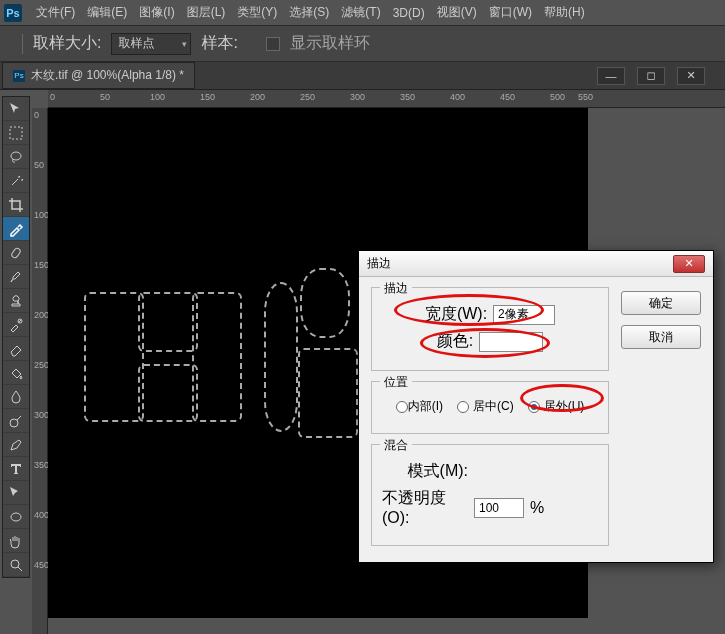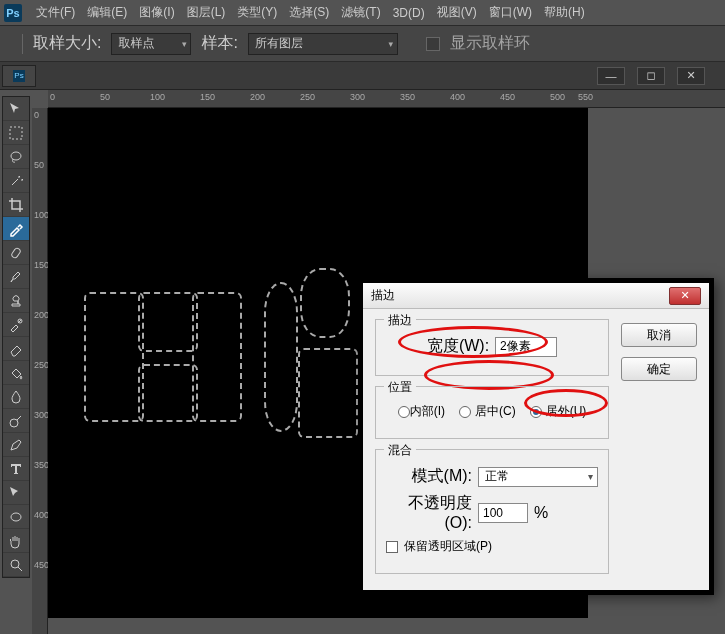--- a/index.html
+++ b/index.html
@@ -22,21 +22,21 @@
 .ruler-h span { position: absolute; top: 2px; }
 .ruler-v { position: absolute; left: 32px; top: 18px; width: 16px; bottom: 0; background: #454545; border-right: 1px solid #222; font-size: 9px; color: #aaa; }
 .ruler-v span { position: absolute; left: 2px; writing-mode: horizontal-tb; }
 .tool-col { position: absolute; left: 2px; top: 6px; width: 28px; background: #454545; border: 1px solid #222; display: flex; flex-direction: column; }
 .tool { width: 26px; height: 24px; display: flex; align-items: center; justify-content: center; color: #ccc; border-bottom: 1px solid #3a3a3a; }
 .tool.sel { background: #2a6a9a; }
 .tool svg { width: 16px; height: 16px; }
 .canvas { position: absolute; left: 48px; top: 18px; right: 0; bottom: 0; background: #535353; }
 .image-area { position: absolute; left: 0; top: 0; width: 540px; height: 510px; background: #000; }
 .glyph-select { position: absolute; border: 2px dashed #aaa; border-radius: 6px; }
-.dialog { position: absolute; left: 358px; top: 188px; width: 356px; background: #f0f0f0; border: 5px solid #000000; box-shadow: 3px 3px 12px rgba(0,0,0,.5); color: #000; }
+.dialog { position: absolute; left: 358px; top: 160px; width: 356px; background: #f0f0f0; border: 1px solid #000000; box-shadow: 3px 3px 12px rgba(0,0,0,.5); color: #000; }
 .dlg-title { background: linear-gradient(#fdfdfd,#e4e4e4); height: 26px; display: flex; align-items: center; padding: 0 8px; border-bottom: 1px solid #bbb; }
 .dlg-close { margin-left: auto; width: 32px; height: 18px; background: linear-gradient(#e07070,#c03030); border: 1px solid #803030; color: #fff; display: flex; align-items: center; justify-content: center; font-size: 11px; border-radius: 2px; }
 .dlg-body { padding: 10px 12px 16px 12px; display: flex; gap: 12px; }
 .dlg-left { flex: 1; display: flex; flex-direction: column; gap: 10px; }
 .dlg-right { width: 80px; display: flex; flex-direction: column; gap: 10px; padding-top: 4px; }
 .btn { background: linear-gradient(#fdfdfd,#e0e0e0); border: 1px solid #888; border-radius: 3px; height: 24px; display: flex; align-items: center; justify-content: center; font-size: 12px; }
 .fieldset { border: 1px solid #bbb; padding: 10px 10px 12px 10px; position: relative; }
 .legend { position: absolute; top: -8px; left: 8px; background: #f0f0f0; padding: 0 4px; font-size: 12px; }
 .row { display: flex; align-items: center; gap: 6px; margin: 6px 0; }
 .lbl { font-size: 16px; }
@@ -72,30 +72,28 @@
   <span><svg viewBox="0 0 16 16" stroke="#ccc" fill="none" stroke-width="1.5">
         <path d="M3 13l6-6 2 2-6 6H3v-2z"></path>
         <path d="M10 6l2-2 2 2-2 2"></path>
       </svg></span>
   <div class="divider"></div>
   <span class="lbl">取样大小:</span>
   <div class="dd" style="width:80px">
       <span>取样点</span>
     </div>
   <span class="lbl">样本:</span>
-  <div class="dd" style="width:150px">
-      <span>所有图层</span>
-    </div>
   <span class="check"></span>
   <span class="lbl" style="color:#a3a3a3">显示取样环</span>
 </div>
 
 <div class="doc-titlebar">
   <div class="doc-tab">
     <span class="mini">Ps</span>
+    <span>木纹.tif @ 100%(Alpha 1/8) *</span>
   </div>
   <div class="win-controls">
     <div class="win-btn">—</div>
     <div class="win-btn">◻</div>
     <div class="win-btn">✕</div>
   </div>
 </div>
 
 <div class="workspace">
   <div class="tool-col">
@@ -251,20 +249,24 @@
       <span>描边</span>
       <div class="dlg-close">✕</div>
     </div>
     <div class="dlg-body">
       <div class="dlg-left">
         <div class="fieldset" style="position:relative">
           <div class="legend">描边</div>
           <div class="row" style="justify-content:center">
             <span class="lbl">宽度(W):</span>
             <input class="txt-input" value="2像素" style="">
+          </div>
+          <div class="row" style="justify-content:center">
+            <span class="lbl">颜色:</span>
+            <div class="color-swatch"></div>
           </div>
           <div class="red-ellipse" style="left:22px;top:6px;width:150px;height:32px"></div>
           <div class="red-ellipse" style="left:48px;top:40px;width:130px;height:30px"></div>
         </div>
 
         <div class="fieldset" style="position:relative">
           <div class="legend">位置</div>
           <div class="row" style="gap:14px;justify-content:center">
             <label style="display:flex;align-items:center;gap:0">
                 <span class="radio"></span>
@@ -279,36 +281,27 @@
                 <span>居外(U)</span>
               </label>
           </div>
           <div class="red-ellipse" style="left:148px;top:2px;width:84px;height:28px"></div>
         </div>
 
         <div class="fieldset">
           <div class="legend">混合</div>
           <div class="row">
               <span class="lbl" style="width:86px;text-align:right">模式(M):</span>
-            <div class="select">
-                <span>正常</span>
-              </div>
             </div>
           <div class="row">
-              <span class="lbl" style="width:86px;text-align:right">不透明度(O):</span>
+              <span class="lbl" style="width:86px;text-align:left">不透明度(O):</span>
             <input class="txt-input" style="width: 50px;" value="100">
             <span class="lbl">%</span>
             </div>
-          <div class="row">
-              <label style="display:flex;align-items:center;gap:6px">
-                <span class="chk"></span>
-                <span>保留透明区域(P)</span>
-              </label>
-            </div>
         </div>
       </div>
       <div class="dlg-right">
+        <div class="btn">确定</div>
         <div class="btn">取消</div>
-        <div class="btn">确定</div>
       </div>
     </div>
   </div>
 </div>
 
 </body></html>

